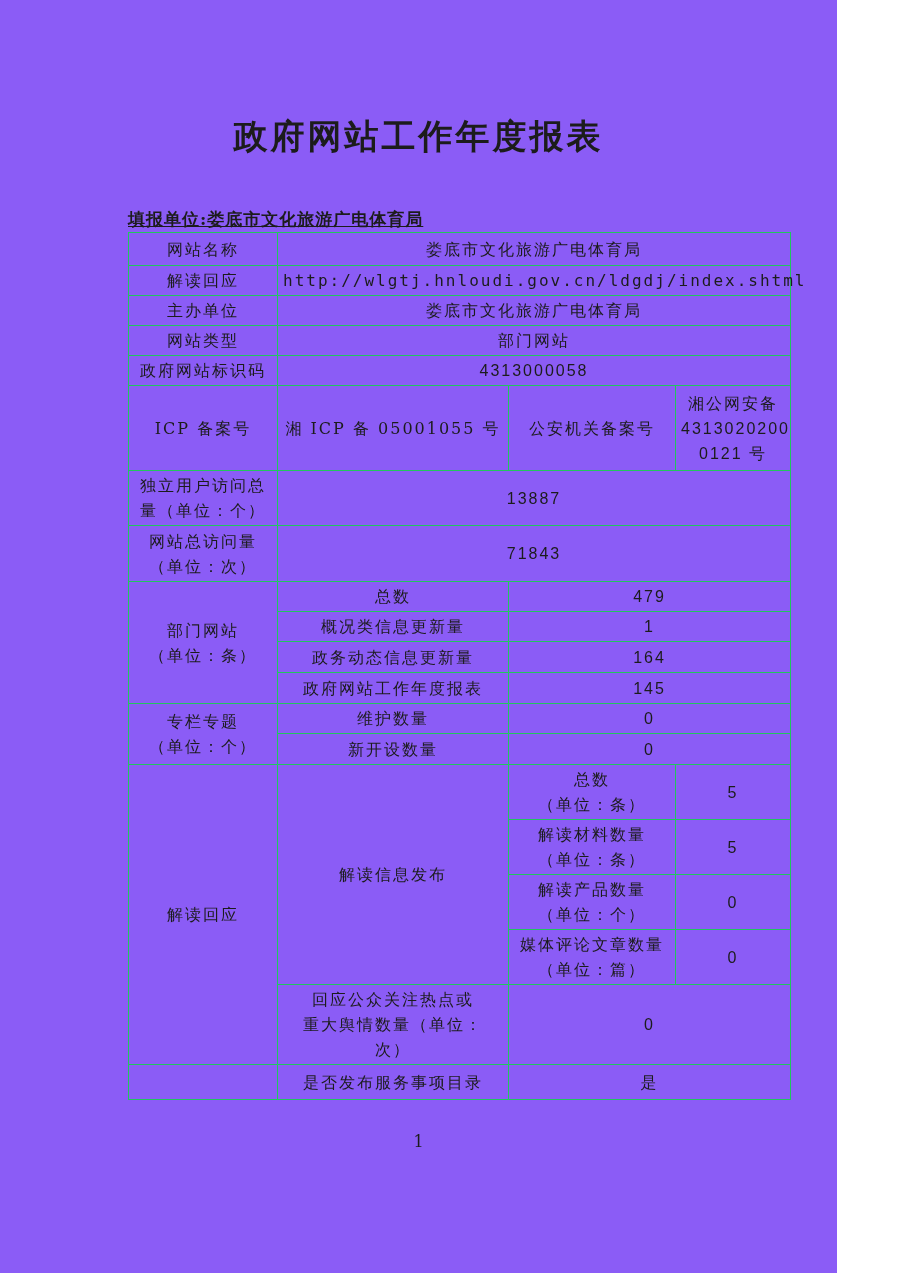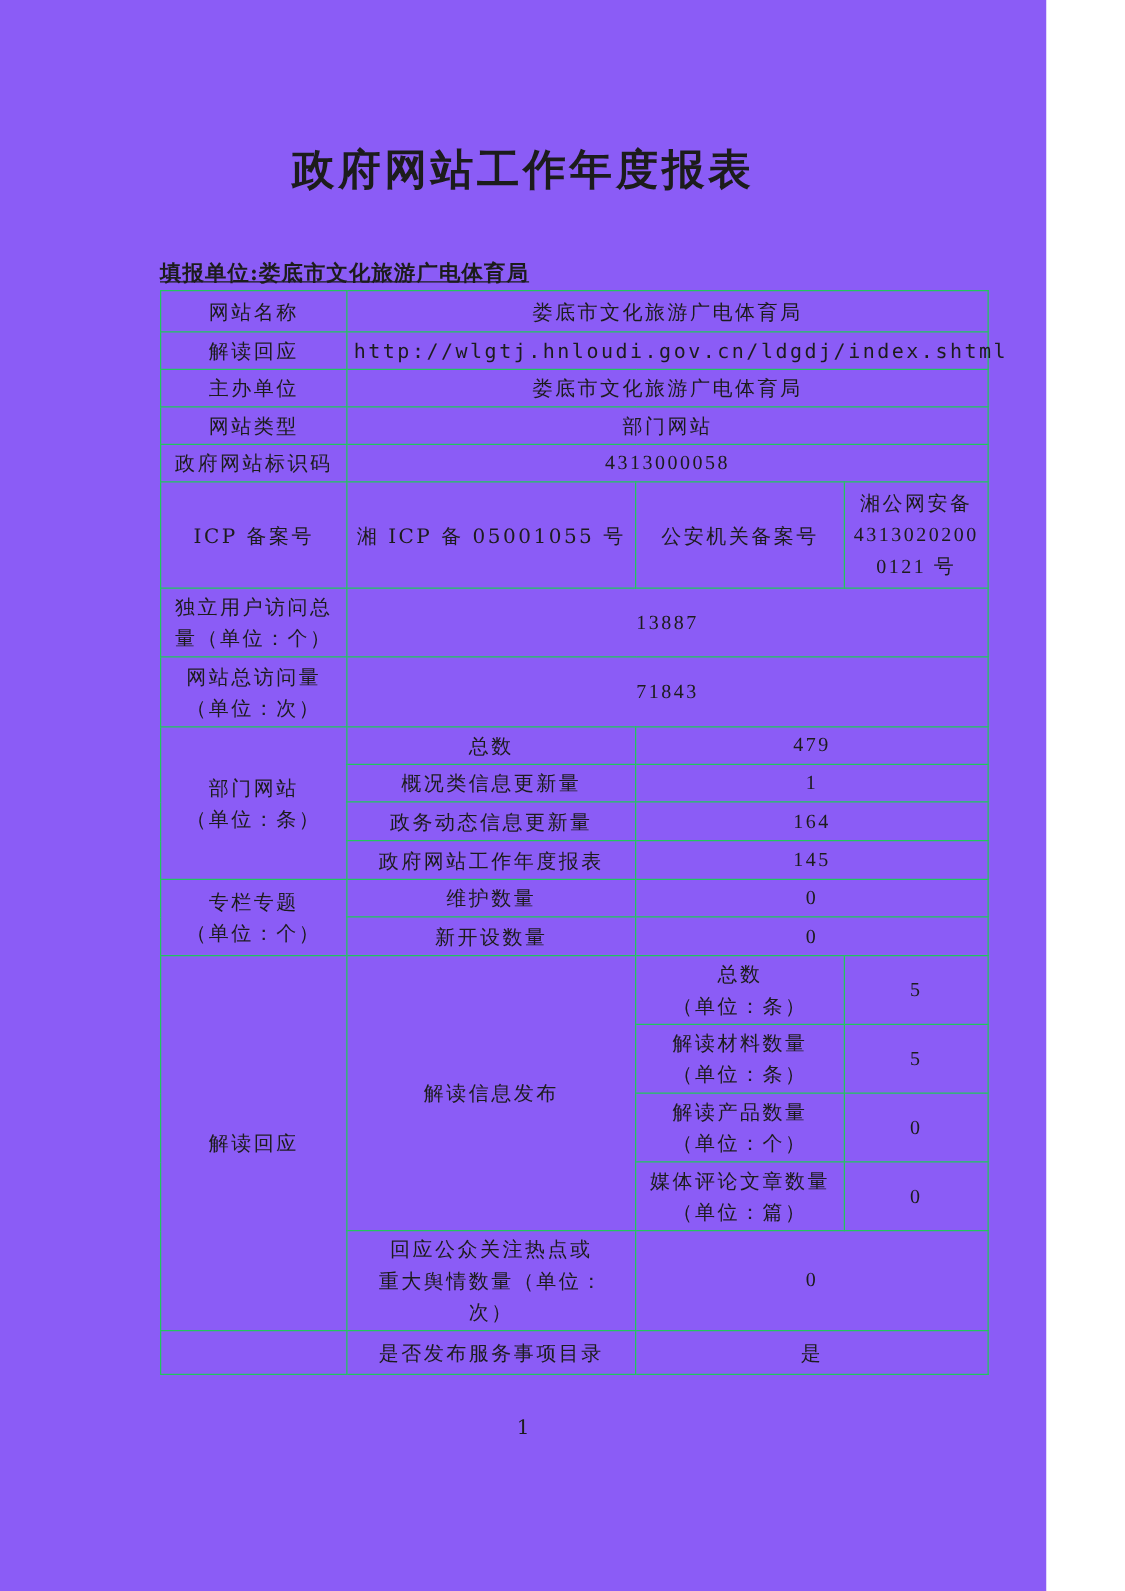--- a/index.html
+++ b/index.html
@@ -49,21 +49,21 @@
     border: 1px solid #22c55e;
     text-align: center;
     vertical-align: middle;
     font-size: 16px;
     letter-spacing: 2px;
     white-space: pre-line;
     padding: 2px 5px;
     line-height: 25px;
   }
   td.sp   { letter-spacing: 5px; }
-  td.num  { letter-spacing: 0.5px; font-family: Liberation Serif, serif; }
+  td.num  { letter-spacing: 0.5px; font-family: Liberation Sans, sans-serif; }
   td.mono { letter-spacing: 0; font-family: "DejaVu Sans Mono", "Liberation Mono", monospace; font-size: 15px; }
   .page-number {
     margin-top: 32px;
     text-align: center;
     font-size: 16px;
   }
 </style>
 </head>
 <body>
 

